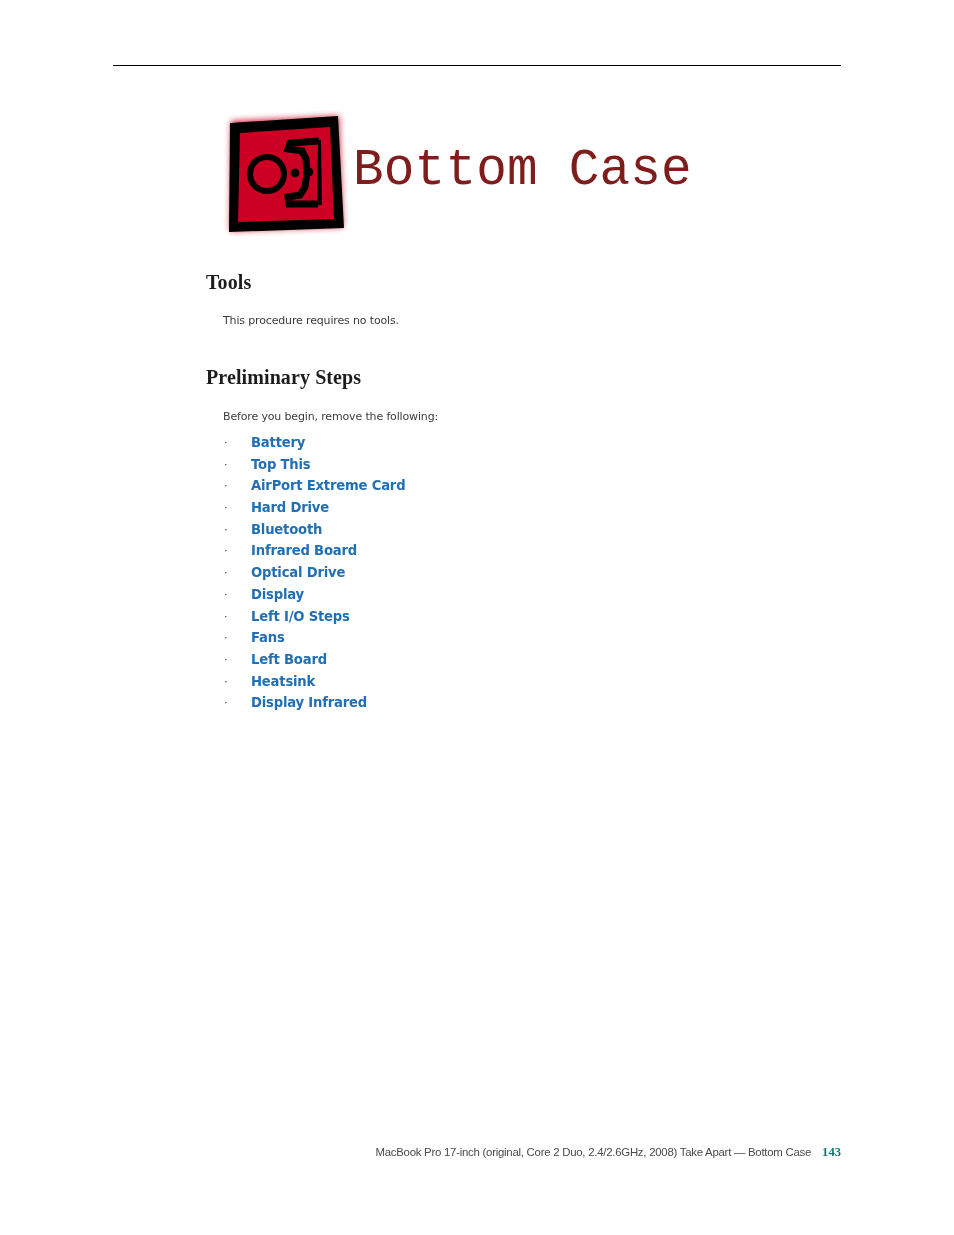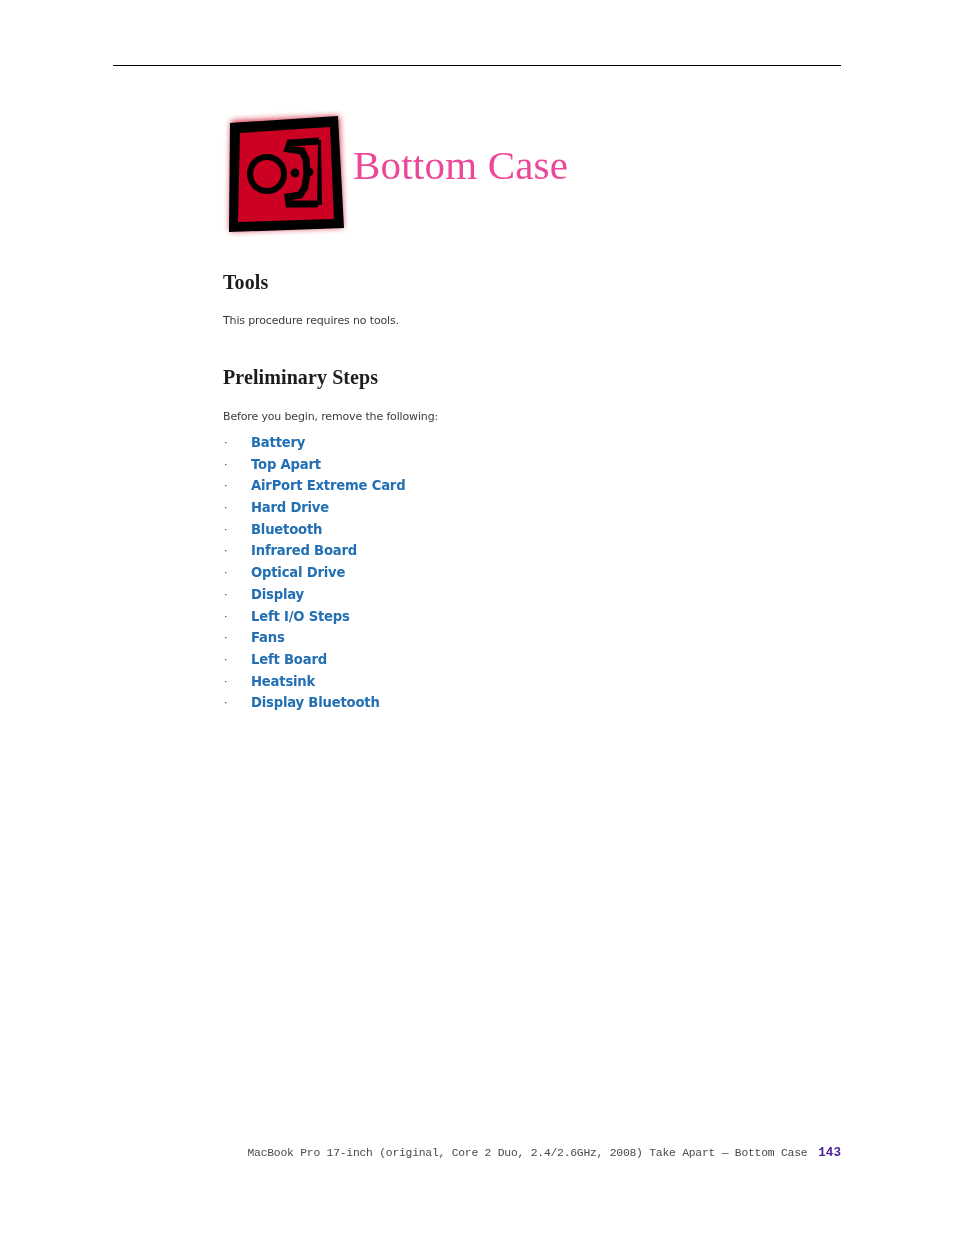--- a/index.html
+++ b/index.html
@@ -52,33 +52,33 @@
   .chapter-icon svg {
     display: block;
     width: 126px;
     height: 130px;
   }
 
   .chapter-title {
     position: absolute;
     left: 131px;
     top: 38px;
-    font-family: Liberation Serif, serif;
-    font-size: 41px;
+    font-family: Liberation Mono, monospace;
+    font-size: 51px;
     font-weight: 400;
-    color: #ec4899;
+    color: #7f1d1d;
     letter-spacing: 0.2px;
     white-space: nowrap;
     line-height: 1;
   }
 
   
   .section-heading {
     position: absolute;
-    left: 223px;
+    left: 206px;
     font-family: "Liberation Serif", "DejaVu Serif", serif;
     font-weight: bold;
     font-size: 20px;
     color: #1d1d1d;
     letter-spacing: 0.1px;
     white-space: nowrap;
     line-height: 1;
   }
   .section-heading.tools { top: 272px; }
   .section-heading.prelim { top: 367px; }
@@ -143,30 +143,30 @@
   
   .footer {
     position: absolute;
     left: 0;
     top: 1142px;
     width: 841px;
     text-align: right;
     white-space: nowrap;
   }
   .footer-text {
-    font-family: Liberation Mono, monospace;
+    font-family: Liberation Sans, sans-serif;
     font-size: 11.4px;
     color: #4a4a4a;
     letter-spacing: -0.25px;
   }
   .footer-page {
-    font-family: Liberation Mono, monospace;
+    font-family: Liberation Serif, serif;
     font-size: 12.6px;
     font-weight: bold;
-    color: #4c1d95;
+    color: #0f766e;
     margin-left: 11px;
   }
 </style>
 </head>
 <body>
 
 <div class="page">
 
   <div class="top-rule"></div>
 
@@ -211,21 +211,21 @@
 
   <div class="body-text prelim-note">Before you begin, remove the following:</div>
 
   <ul class="prelim-list" id="prelim-list">
       <li>
         <span class="bullet-dot">·</span>
         <span class="prelim-link">Battery</span>
       </li>
       <li>
         <span class="bullet-dot">·</span>
-        <span class="prelim-link">Top Apart</span>
+        <span class="prelim-link">Top This</span>
       </li>
       <li>
         <span class="bullet-dot">·</span>
         <span class="prelim-link">AirPort Extreme Card</span>
       </li>
       <li>
         <span class="bullet-dot">·</span>
         <span class="prelim-link">Hard Drive</span>
       </li>
       <li>
@@ -255,21 +255,21 @@
       <li>
         <span class="bullet-dot">·</span>
         <span class="prelim-link">Left Board</span>
       </li>
       <li>
         <span class="bullet-dot">·</span>
         <span class="prelim-link">Heatsink</span>
       </li>
       <li>
         <span class="bullet-dot">·</span>
-        <span class="prelim-link">Display Bluetooth</span>
+        <span class="prelim-link">Display Infrared</span>
       </li>
     </ul>
 
   <div class="footer">
     <span class="footer-text">MacBook Pro 17-inch (original, Core 2 Duo, 2.4/2.6GHz, 2008) Take Apart  —  Bottom Case</span><span class="footer-page">143</span>
   </div>
 
 </div>
 
 </body></html>

